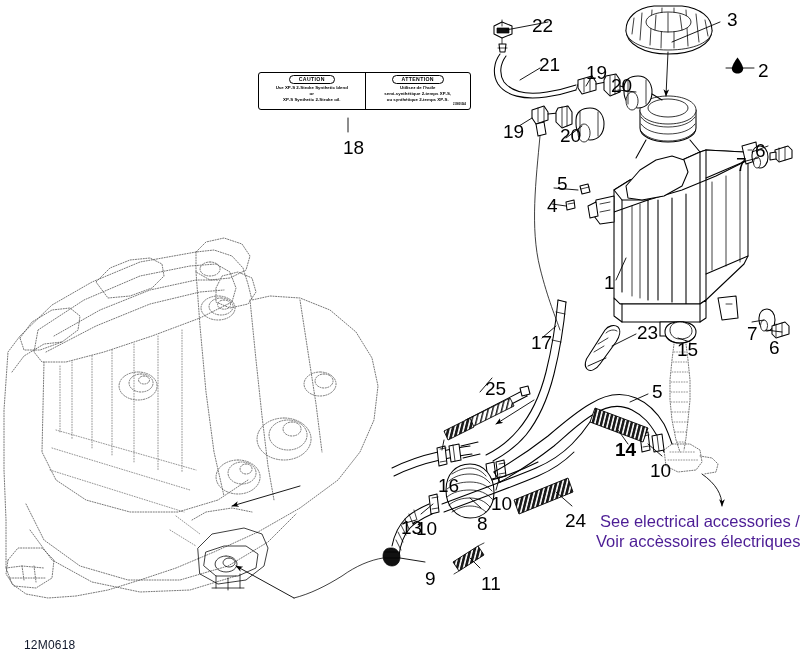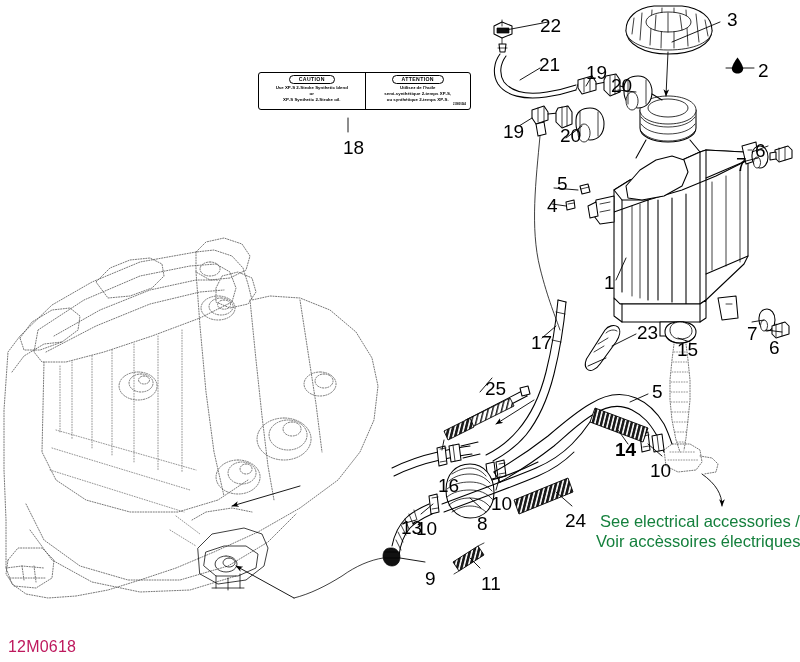--- a/index.html
+++ b/index.html
@@ -32,30 +32,31 @@
     font-weight: 400;
     color: #000000;
     line-height: 1;
     white-space: nowrap;
     user-select: none;
   }
   .note-text {
     position: absolute;
     font-family: "Liberation Sans", sans-serif;
     font-size: 16.5px;
-    color: #15803d;
+    color: #4c1d95;
     line-height: 1.18;
     white-space: nowrap;
   }
   .figure-code {
     position: absolute;
     font-family: "Liberation Sans", sans-serif;
-    font-size: 16px;
-    color: #be185d;
+    font-size: 12px;
+    color: #0f172a;
     letter-spacing: 0.2px;
+    margin-left: 16px;
   }
   
   #decal {
     position: absolute;
     left: 258px;
     top: 72px;
     width: 213px;
     height: 38px;
     border: 1.4px solid #000;
     border-radius: 3px;
@@ -522,21 +523,21 @@
   <div class="callout" style="left:615px; top:440px;font-weight:bold;">14</div>
   <div class="callout" style="left:677px; top:340px;">15</div>
   <div class="callout" style="left:438px; top:432px;margin-top:44px;">16</div>
   <div class="callout" style="left:531px; top:333px;">17</div>
   <div class="callout" style="left:343px; top:138px;">18</div>
   <div class="callout" style="left:586px; top:63px;">19</div>
   <div class="callout" style="left:503px; top:122px;">19</div>
   <div class="callout" style="left:611px; top:76px;">20</div>
   <div class="callout" style="left:560px; top:126px;">20</div>
   <div class="callout" style="left:539px; top:55px;">21</div>
-  <div class="callout" style="left:532px; top:16px;margin-left:8px;">22</div>
+  <div class="callout" style="left:532px; top:16px;">22</div>
   <div class="callout" style="left:637px; top:323px;">23</div>
   <div class="callout" style="left:565px; top:511px;">24</div>
   <div class="callout" style="left:485px; top:379px;">25</div>
 
   <div class="note-text" style="left:600px; top:512px;">See electrical accessories /</div>
   <div class="note-text" style="left:596px; top:532px;">Voir accèssoires électriques</div>
 
   <div class="figure-code" style="left:8px; top:638px;">12M0618</div>
 
 </div>

